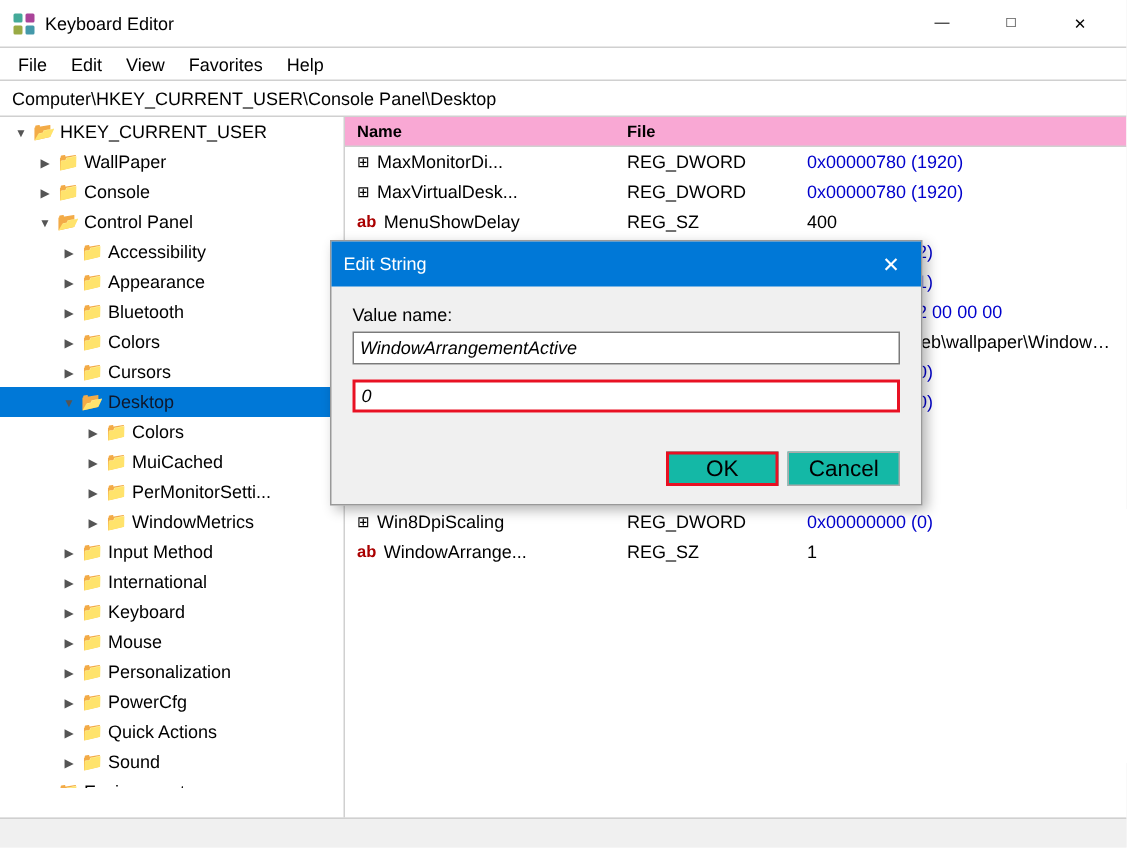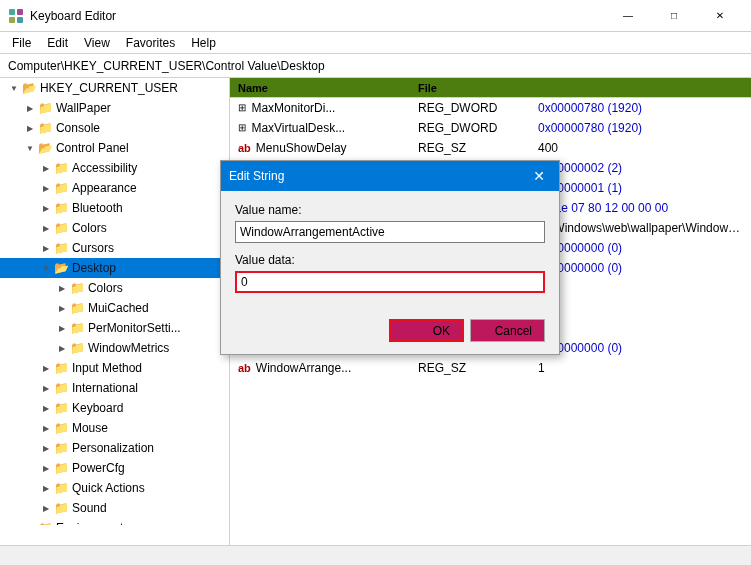--- a/index.html
+++ b/index.html
@@ -115,21 +115,21 @@
     }
 
     
     .right-panel {
       flex: 1;
       overflow: hidden;
       display: flex;
       flex-direction: column;
     }
     .right-panel-header {
-      background: #4d7c0f;
+      background: #f9a8d4;
       height: 20px;
       display: flex;
       align-items: flex-end;
       border-bottom: 1px solid #d0d0d0;
     }
     .right-panel-header .col {
       padding: 0 8px;
       font-size: 11px;
       font-weight: bold;
       height: 100%;
@@ -178,21 +178,21 @@
       position: fixed;
       top: 0; left: 0; right: 0; bottom: 0;
       z-index: 10;
     }
 
     
     .dialog {
       position: fixed;
       top: 160px;
       left: 220px;
-      width: 340px;
+      width: 395px;
       background: #f0f0f0;
       border: 1px solid #999;
       box-shadow: 3px 3px 8px rgba(0,0,0,0.3);
       z-index: 20;
     }
     .dialog-titlebar {
       background: #0078d7;
       color: #fff;
       height: 30px;
       display: flex;
@@ -222,39 +222,39 @@
     }
     .dialog-input {
       width: 100%;
       height: 22px;
       border: 1px solid #7a7a7a;
       padding: 2px 4px;
       font-size: 12px;
       background: #fff;
       margin-bottom: 10px;
       outline: none;
+      font-style: italic;
     }
     .dialog-input-active {
       border: 2px solid #e81123 !important;
     }
     .dialog-footer {
       display: flex;
       justify-content: flex-end;
       gap: 6px;
       padding: 4px 14px 12px;
     }
     .dialog-btn {
       min-width: 75px;
       height: 23px;
-      font-size: 12px;
+      font-size: 15px;
       border: 1px solid #aaa;
-      background: #be185d;
+      background: #14b8a6;
       cursor: pointer;
       padding: 0 12px;
-      text-align: right;
     }
     .dialog-btn.ok {
       border: 2px solid #e81123;
     }
   </style>
 </head>
 <body>
 
 <div class="title-bar">
   <div class="title-bar-icon">
@@ -275,21 +275,21 @@
 
 <div class="menu-bar">
   <div class="menu-item">File</div>
   <div class="menu-item">Edit</div>
   <div class="menu-item">View</div>
   <div class="menu-item">Favorites</div>
   <div class="menu-item">Help</div>
 </div>
 
 <div class="address-bar">
-  <span>Computer\HKEY_CURRENT_USER\Control Value\Desktop</span>
+  <span>Computer\HKEY_CURRENT_USER\Console Panel\Desktop</span>
 </div>
 
 <div class="main-content">
 
   <div class="tree-panel">
     <div class="tree-content">
 
       <div id="tree-container">
           <div class="tree-item" style="padding-left: 8px;">
             <span class="expand-icon" style="color: rgb(85, 85, 85);">▼</span>
@@ -541,20 +541,19 @@
 <div class="overlay" style="pointer-events:none;"></div>
 
 <div class="dialog">
   <div class="dialog-titlebar">
     <span>Edit String</span>
     <button class="dialog-close-btn">✕</button>
   </div>
   <div class="dialog-body">
     <div class="dialog-label">Value name:</div>
     <input class="dialog-input" type="text" readonly="" style="background: rgb(255, 255, 255); color: rgb(0, 0, 0);" value="WindowArrangementActive">
-    <div class="dialog-label">Value data:</div>
     <input class="dialog-input dialog-input-active" type="text" value="0" style="">
   </div>
   <div class="dialog-footer">
     <button class="dialog-btn ok">OK</button>
     <button class="dialog-btn">Cancel</button>
   </div>
 </div>
 
 </body></html>

